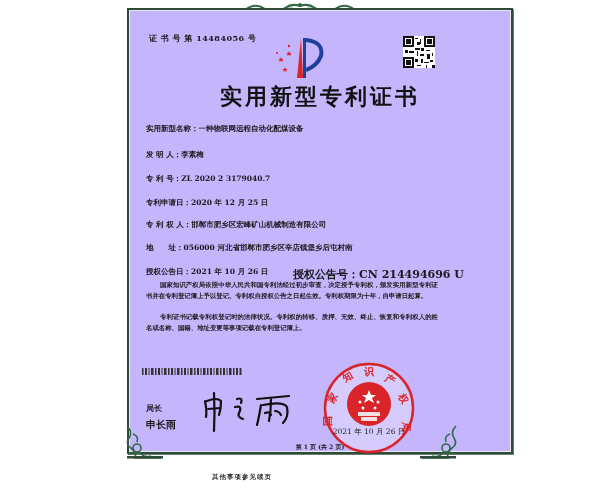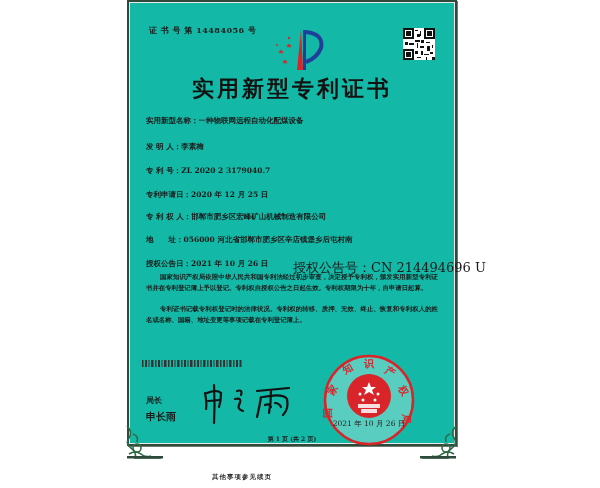--- a/index.html
+++ b/index.html
@@ -1,22 +1,22 @@
 <!DOCTYPE html>
 <html><head>
   <meta charset="utf-8">
   <style>
     html, body { margin: 0; padding: 0; }
     body {
       width: 600px; height: 488px; background: #ffffff; position: relative; overflow: hidden;
       font-family: "DejaVu Serif", "Liberation Serif", serif; color: #1a1a1a;
     }
     .cert {
-      position: absolute; left: 127px; top: 0; width: 330px; height: 446px;
-      background: #14b8a6;
+      position: absolute; left: 127px; top: 8px; width: 386px; height: 446px;
+      background: #c4b5fd;
       border: 2px solid #2f4a3a;
       box-shadow: inset 0 0 0 1px #e6ebe7, 1px 1px 0 #6a7c70;
       box-sizing: border-box;
     }
     .top-ornament {
       position: absolute; left: 240px; top: 0px; width: 120px; height: 16px;
     }
     .corner { position: absolute; width: 40px; height: 40px; }
     .corner.bl { left: 123px; top: 424px; }
     .corner.br { left: 420px; top: 424px; }
@@ -29,21 +29,21 @@
 
     .field { left: 17px; font-size: 7.5px; font-weight: bold; white-space: nowrap; }
     .field .lbl { display: inline-block; }
     .f1 { top: 114px; }
     .f2 { top: 140px; }
     .f3 { top: 164px; }
     .f4 { top: 188px; }
     .f5 { top: 210px; }
     .f6 { top: 233px; }
     .f7 { top: 257px; }
-    .f7b { left: 164px; top: 257px; font-size: 13px; font-weight: normal; white-space: nowrap; }
+    .f7b { left: 164px; top: 257px; font-size: 11px; font-weight: bold; white-space: nowrap; }
 
     .para { left: 17px; width: 292px; font-size: 6.4px; line-height: 10.5px; font-weight: bold; text-align: justify; }
     .p1 { top: 270px; text-indent: 14px; }
     .p2 { top: 302px; text-indent: 14px; }
 
     .barcode { left: 13px; top: 358px; width: 100px; height: 7px; }
     .director-title { left: 17px; top: 393px; font-size: 8px; font-weight: bold; font-family: "DejaVu Sans", "Liberation Sans", sans-serif; }
     .director-name { left: 17px; top: 408px; font-size: 10px; font-weight: bold; font-family: "DejaVu Sans", "Liberation Sans", sans-serif; }
     .signature { left: 70px; top: 375px; width: 100px; height: 50px; }
 

